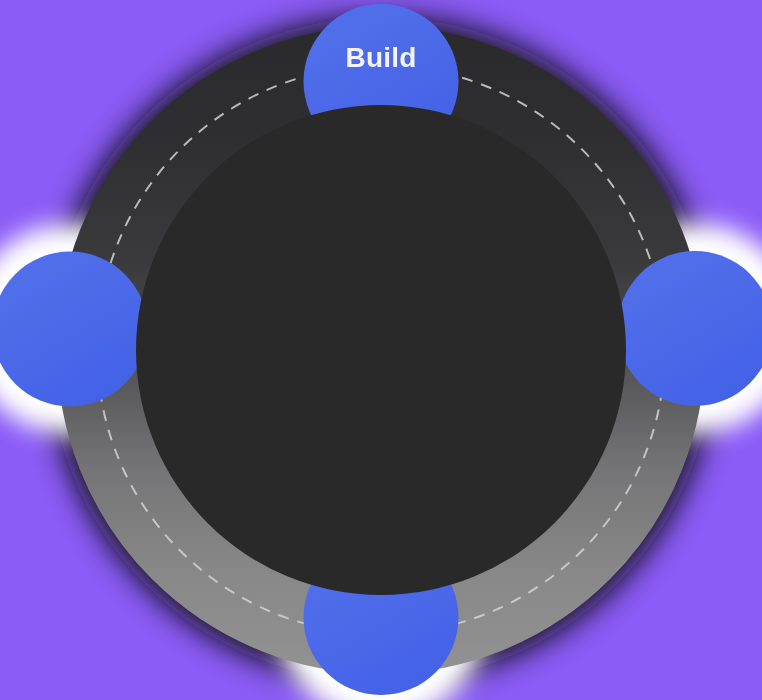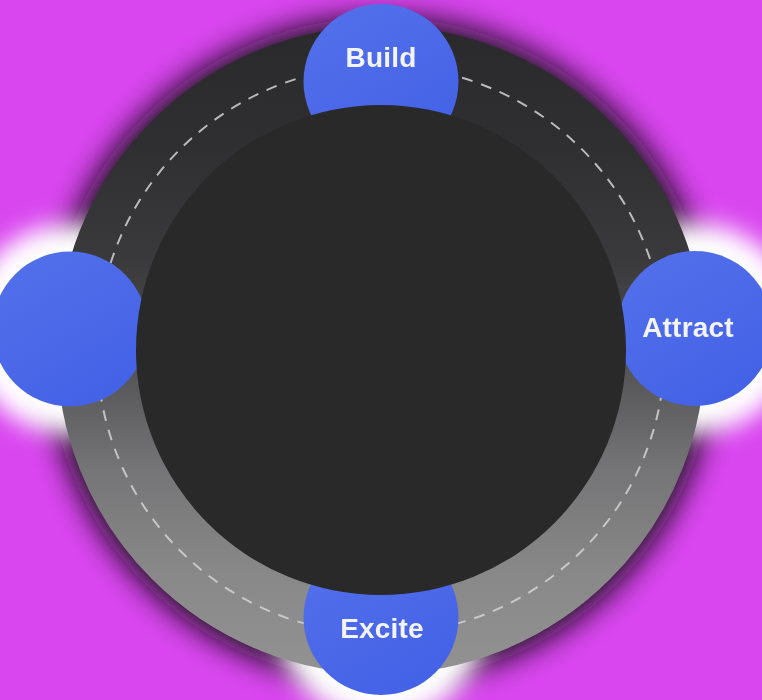--- a/index.html
+++ b/index.html
@@ -6,21 +6,21 @@
     margin: 0;
     padding: 0;
     background: #ffffff;
     font-family: "Liberation Sans", sans-serif;
   }
   .stage {
     position: relative;
     width: 762px;
     height: 700px;
     overflow: hidden;
-    background: #d946ef;
+    background: #8b5cf6;
   }
   .stage svg {
     position: absolute;
     left: 0;
     top: 0;
     display: block;
   }
   .node-label {
     position: absolute;
     transform: translate(-50%, -50%);
@@ -80,18 +80,16 @@
     <circle cx="381" cy="81.5" r="77.5" fill="url(#nodeGrad)"></circle>
     <circle cx="695" cy="328.5" r="77.5" fill="url(#nodeGrad)"></circle>
     <circle cx="381" cy="617.5" r="77.5" fill="url(#nodeGrad)"></circle>
     <circle cx="70" cy="329" r="77.5" fill="url(#nodeGrad)"></circle>
 
     <circle cx="381" cy="350" r="245" fill="#292929"></circle>
   </svg>
 
   <div class="node-label lbl-build">Build</div>
 
-  <div class="node-label lbl-attract">Attract</div>
 
-  <div class="node-label lbl-excite">Excite</div>
 
 
 </div>
 
 </body></html>

